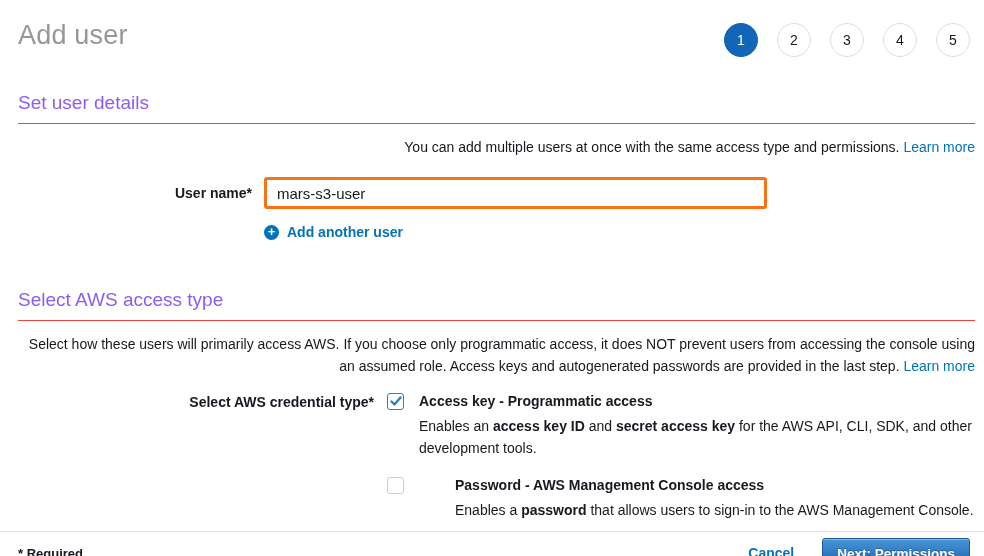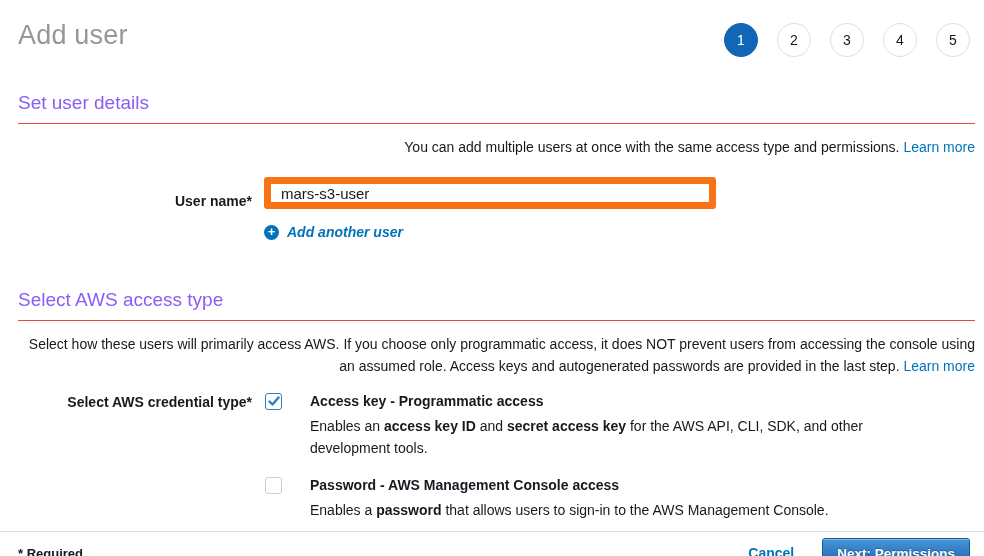--- a/index.html
+++ b/index.html
@@ -69,36 +69,36 @@
   }
   .link {
     color: #0073bb;
     text-decoration: none;
     cursor: pointer;
   }
 
   
   .form-row {
     display: flex;
-    align-items: flex-end;
+    align-items: center;
     margin-top: 19px;
   }
   .form-label {
     width: 234px;
     text-align: right;
     font-weight: bold;
     font-size: 14px;
     color: #16191f;
     flex: 0 0 auto;
   }
   .username-input {
     margin-left: 12px;
-    width: 452px;
+    width: 503px;
     height: 32px;
-    border: 7px solid #f97316;
+    border: 3px solid #f97316;
     border-radius: 3px;
     padding: 0 10px;
     font-family: "Liberation Sans", sans-serif;
     font-size: 15px;
     color: #16191f;
     outline: none;
   }
 
   .add-another {
     margin: 15px 0 0 246px;
@@ -115,48 +115,48 @@
     font-size: 13px;
     font-weight: bold;
     line-height: 14px;
     text-align: center;
     display: inline-block;
   }
   .add-another-label {
     color: #0073bb;
     font-weight: bold;
     font-size: 14px;
-    font-style: italic;
   }
 
   
   .cred-row {
     display: flex;
     align-items: flex-start;
     margin-top: 15px;
+    justify-content: flex-end;
   }
   .cred-label { padding-top: 2px; }
   .options { margin-left: 13px; }
   .option { display: flex; align-items: flex-start; }
-  .option + .option { margin-top: 17px; }
+  .option + .option { margin-top: 17px; gap: 36px; }
   .checkbox {
     width: 17px; height: 17px;
     border: 1px solid #c9cfd1;
     border-radius: 3px;
     background: #fff;
     flex: 0 0 auto;
     margin-top: 1px;
     display: flex;
     align-items: center;
     justify-content: center;
     cursor: pointer;
   }
   .checkbox.checked { border-color: #2b7fc2; }
   .checkbox svg { display: block; }
-  .option-body { margin-left: 28px; max-width: 556px; }
+  .option-body { margin-left: 15px; max-width: 556px; }
   .option-title {
     font-size: 14px;
     font-weight: bold;
     color: #16191f;
     line-height: 19px;
   }
   .option-desc {
     margin-top: 4px;
     font-size: 14px;
     line-height: 22px;

